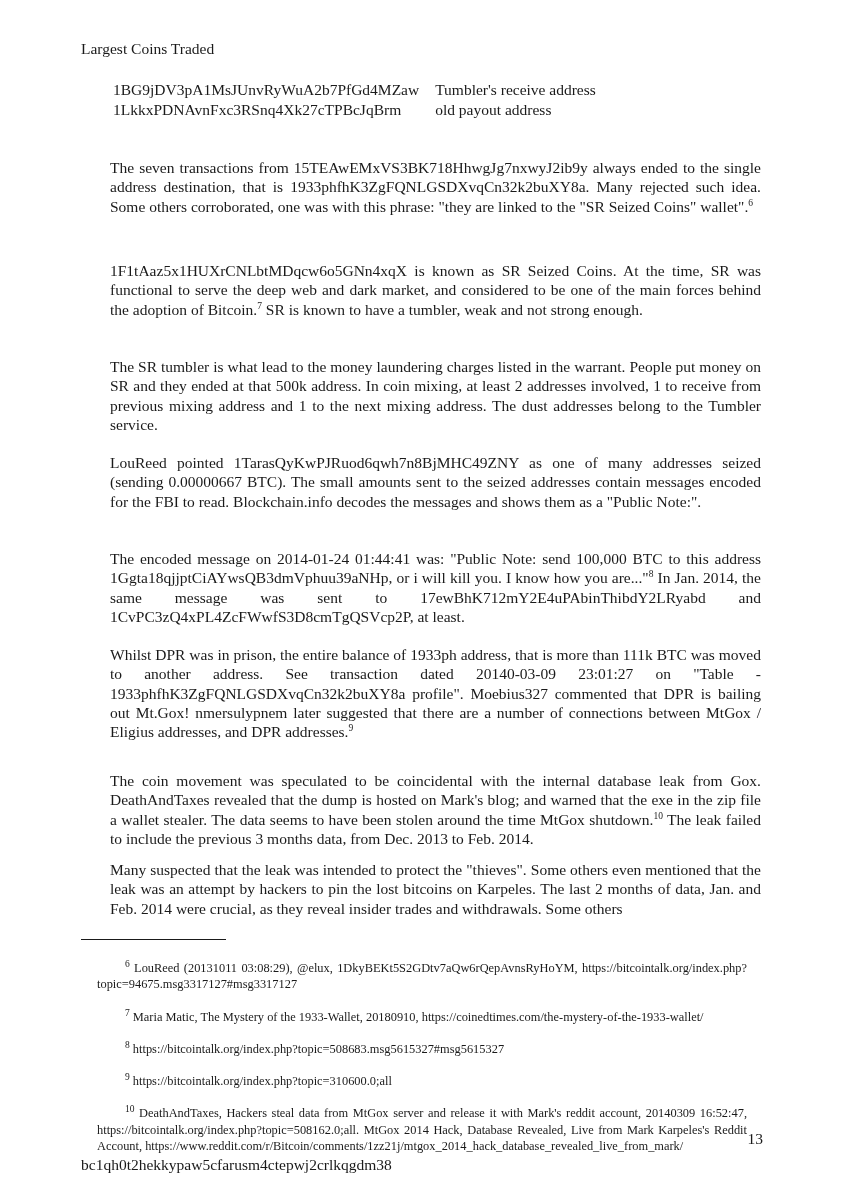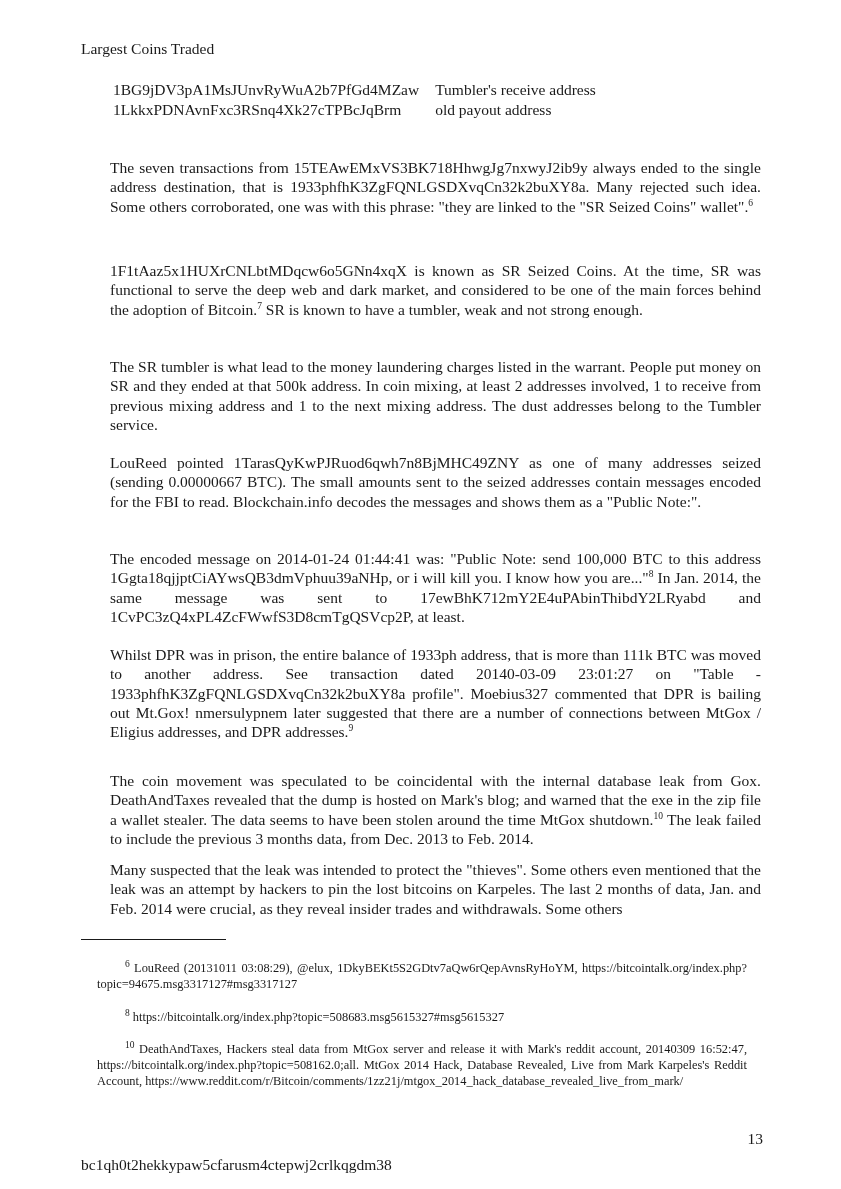--- a/index.html
+++ b/index.html
@@ -73,18 +73,20 @@
 </div>
 
 <div class="body p8">
   <p><span>Many suspected that the leak was intended to protect the "thieves". Some others even mentioned that the leak was an attempt by hackers to pin the lost bitcoins on Karpeles. The last 2 months of data, Jan. and Feb. 2014 were crucial, as they reveal insider trades and withdrawals. Some others</span></p>
 </div>
 
 <div class="fn-rule"></div>
 
 <div class="footnotes">
   <p class="fn"><sup>6</sup><span> LouReed (20131011 03:08:29), @elux, 1DkyBEKt5S2GDtv7aQw6rQepAvnsRyHoYM, https://bitcointalk.org/index.php?topic=94675.msg3317127#msg3317127</span></p>
+  <p class="fn"><sup>7</sup><span> Maria Matic, The Mystery of the 1933-Wallet, 20180910, https://coinedtimes.com/the-mystery-of-the-1933-wallet/</span></p>
   <p class="fn"><sup>8</sup><span> https://bitcointalk.org/index.php?topic=508683.msg5615327#msg5615327</span></p>
+  <p class="fn"><sup>9</sup><span> https://bitcointalk.org/index.php?topic=310600.0;all</span></p>
   <p class="fn"><sup>10</sup><span> DeathAndTaxes, Hackers steal data from MtGox server and release it with Mark's reddit account, 20140309 16:52:47, https://bitcointalk.org/index.php?topic=508162.0;all. MtGox 2014 Hack, Database Revealed, Live from Mark Karpeles's Reddit Account, https://www.reddit.com/r/Bitcoin/comments/1zz21j/mtgox_2014_hack_database_revealed_live_from_mark/</span></p>
 </div>
 
 <div class="footer-left">bc1qh0t2hekkypaw5cfarusm4ctepwj2crlkqgdm38</div>
 <div class="footer-right">13</div>
 
 </body></html>

